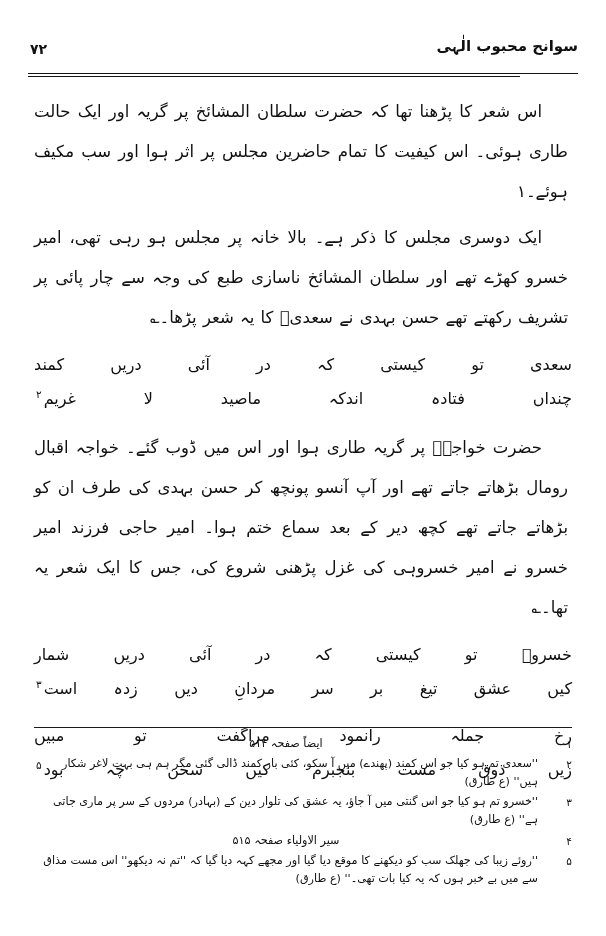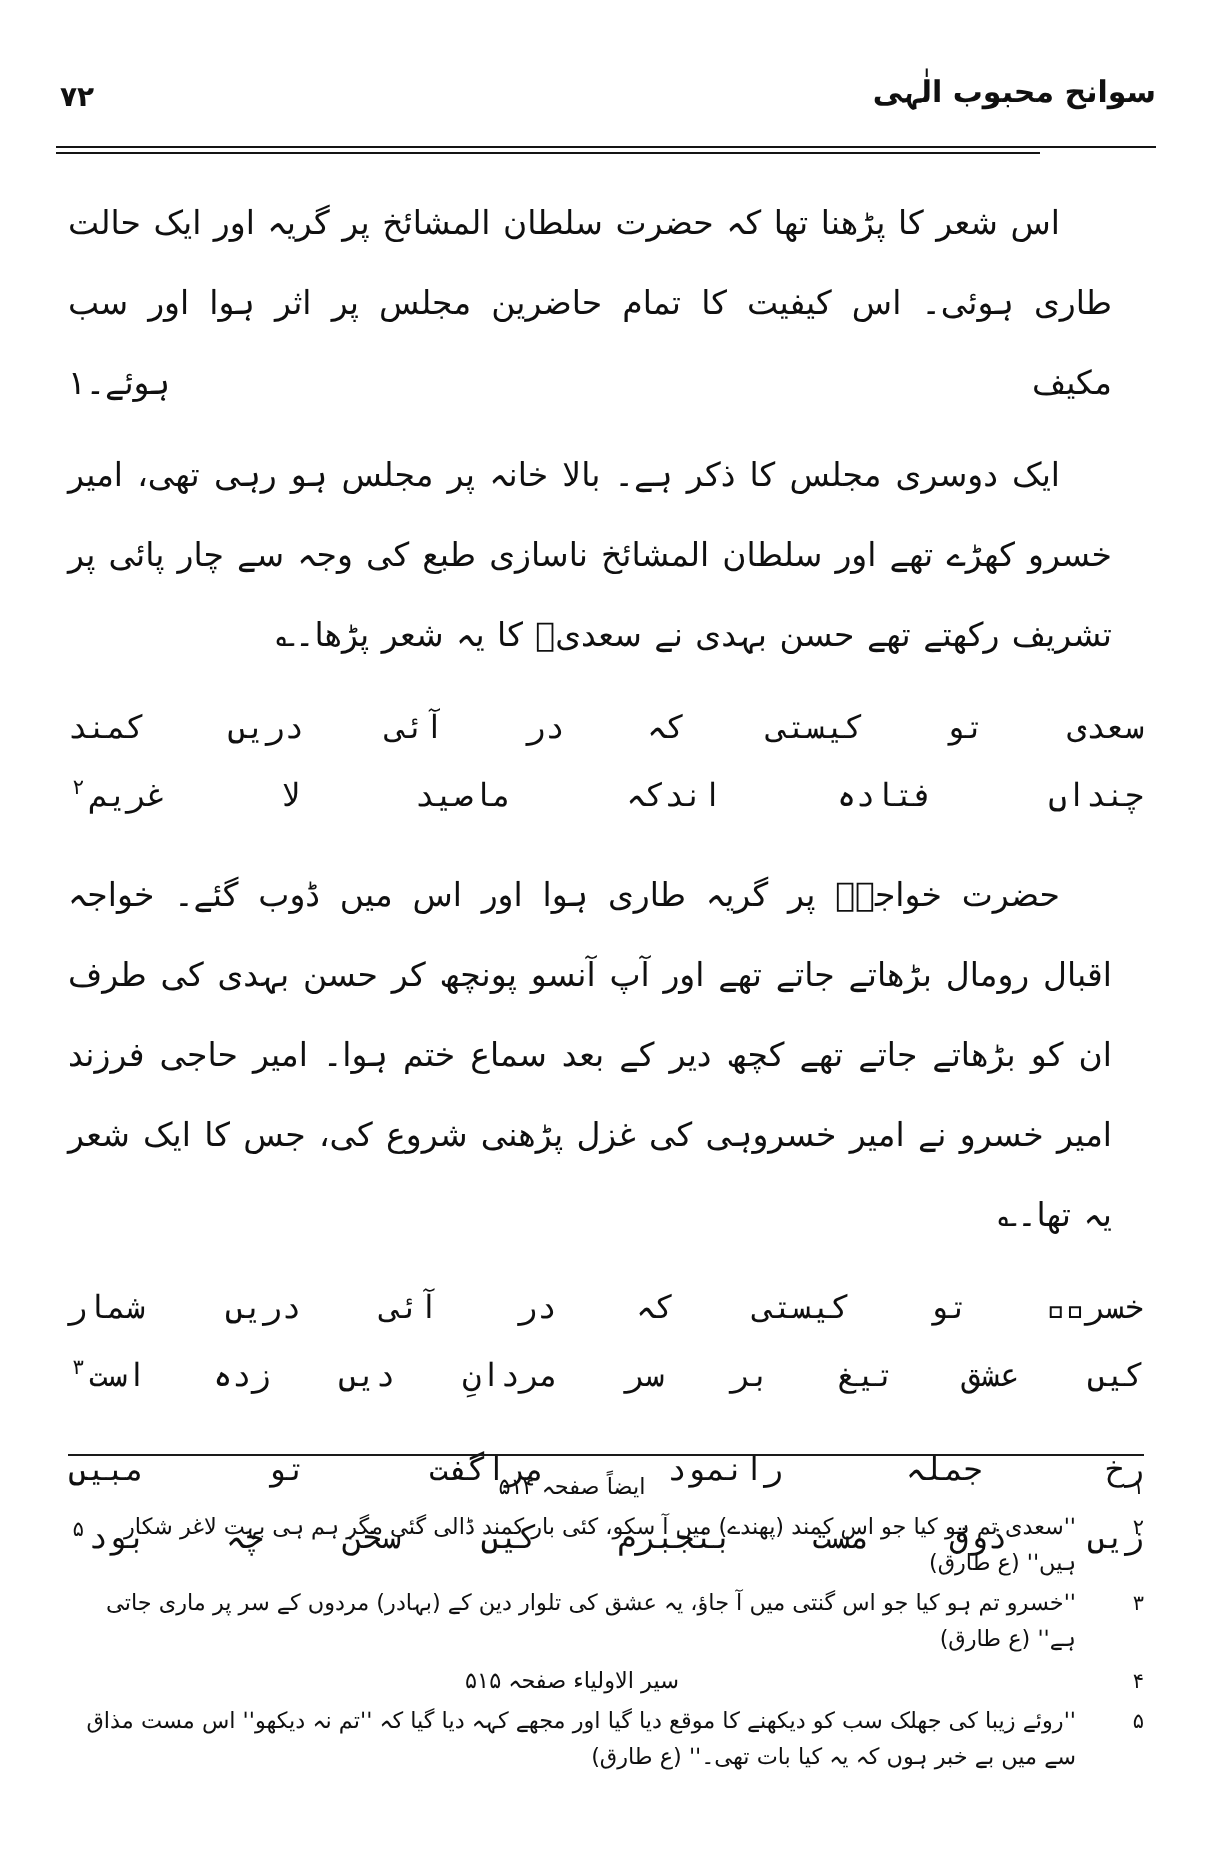--- a/index.html
+++ b/index.html
@@ -73,38 +73,37 @@
     right: 34px;
     left: 34px;
     direction: rtl;
     text-align: justify;
     text-align-last: justify;
   }
 
   .para {
     font-size: 16.5px;
     line-height: 2.42;
-    margin: 0 16px 6px 0;
+    margin: 0 4px 6px 0;
     text-indent: 26px;
     text-align: justify;
     text-align-last: justify;
     word-spacing: 1px;
   }
   .para.last-right {
     text-align-last: right;
   }
   .para.tight {
     margin-bottom: 2px;
   }
 
   
   .couplet {
     margin: 10px 0 12px 0;
     direction: rtl;
-    font-family: Liberation Mono, monospace;
   }
   .couplet .line {
     font-size: 16px;
     line-height: 2.15;
     text-align: center;
     white-space: nowrap;
     word-spacing: 7px;
   }
   .couplet .line.l1 { padding-right: 0; }
   .couplet .line.l2 { padding-right: 0; }

